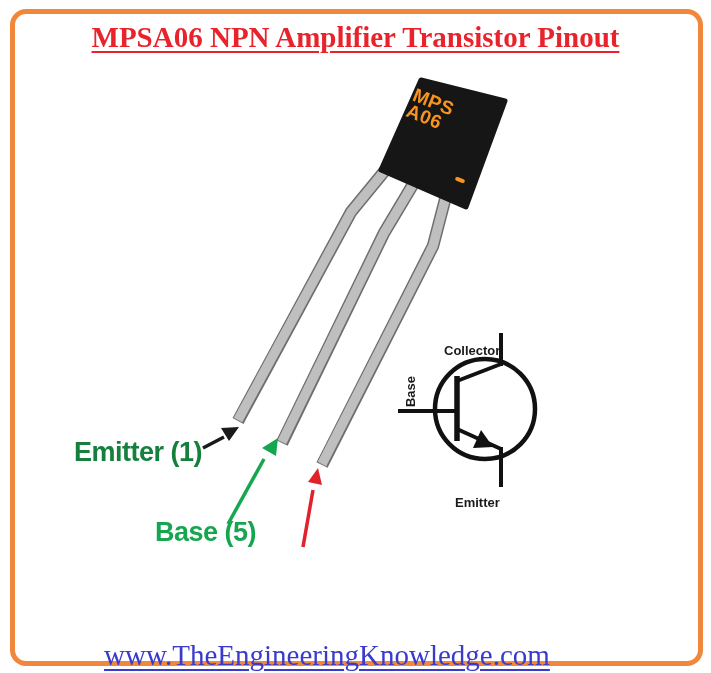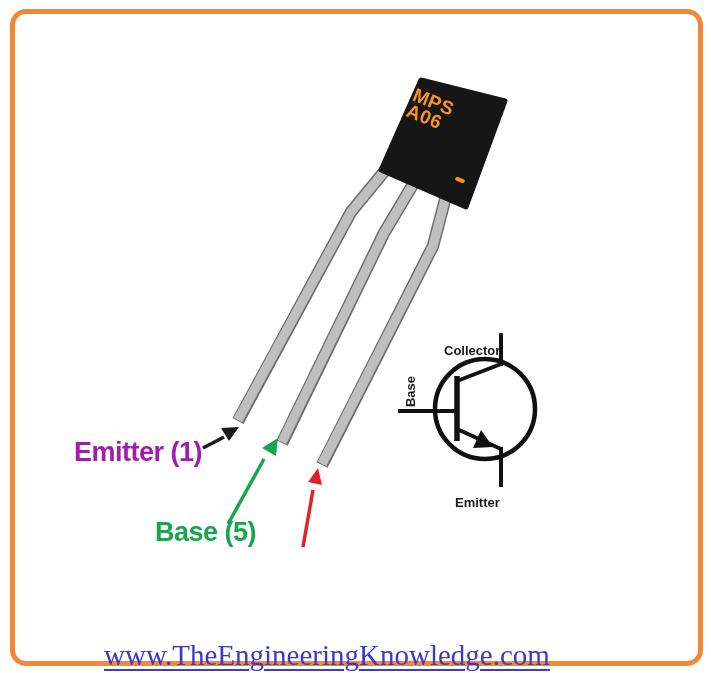--- a/index.html
+++ b/index.html
@@ -51,21 +51,21 @@
     border-radius: 2px;
     transform: rotate(20deg);
   }
   .pin-label {
     position: absolute;
     font-weight: bold;
     font-size: 27px;
     letter-spacing: -0.5px;
     white-space: nowrap;
   }
-  .pin-emitter   { left: 74px;  top: 437px; color: #a21caf; }
+  .pin-emitter   { left: 74px;  top: 437px; color: #15803d; }
   .pin-base      { left: 155px; top: 517px; color: #17A650; }
   .pin-collector { left: 277px; top: 540px; color: #E0222A; }
   .sym-label {
     position: absolute;
     font-weight: bold;
     font-size: 13px;
     color: #1A1A1A;
     white-space: nowrap;
   }
   .sym-collector { left: 444px; top: 327px; margin-top: 16px; }
@@ -90,20 +90,21 @@
     margin-top: 30px;
   }
 </style>
 </head>
 <body>
 
 <div class="canvas">
 
   <div class="frame"></div>
 
+  <div class="title">MPSA06 NPN Amplifier Transistor Pinout</div>
 
   <svg class="gfx" width="711" height="673" viewBox="0 0 711 673">
 
     <g fill="none" stroke-linejoin="round" stroke-linecap="butt">
       <polyline points="392,162 351,212 238,421" stroke="#6E6E6E" stroke-width="12.5"></polyline>
       <polyline points="418,176 384,233 282,443" stroke="#6E6E6E" stroke-width="12.5"></polyline>
       <polyline points="446,196 433,246 322,465" stroke="#6E6E6E" stroke-width="12.5"></polyline>
       <polyline points="392,162 351,212 238,420" stroke="#BFBFBF" stroke-width="9.5"></polyline>
       <polyline points="418,176 384,233 282,442" stroke="#BFBFBF" stroke-width="9.5"></polyline>
       <polyline points="446,196 433,246 322,464" stroke="#BFBFBF" stroke-width="9.5"></polyline>

